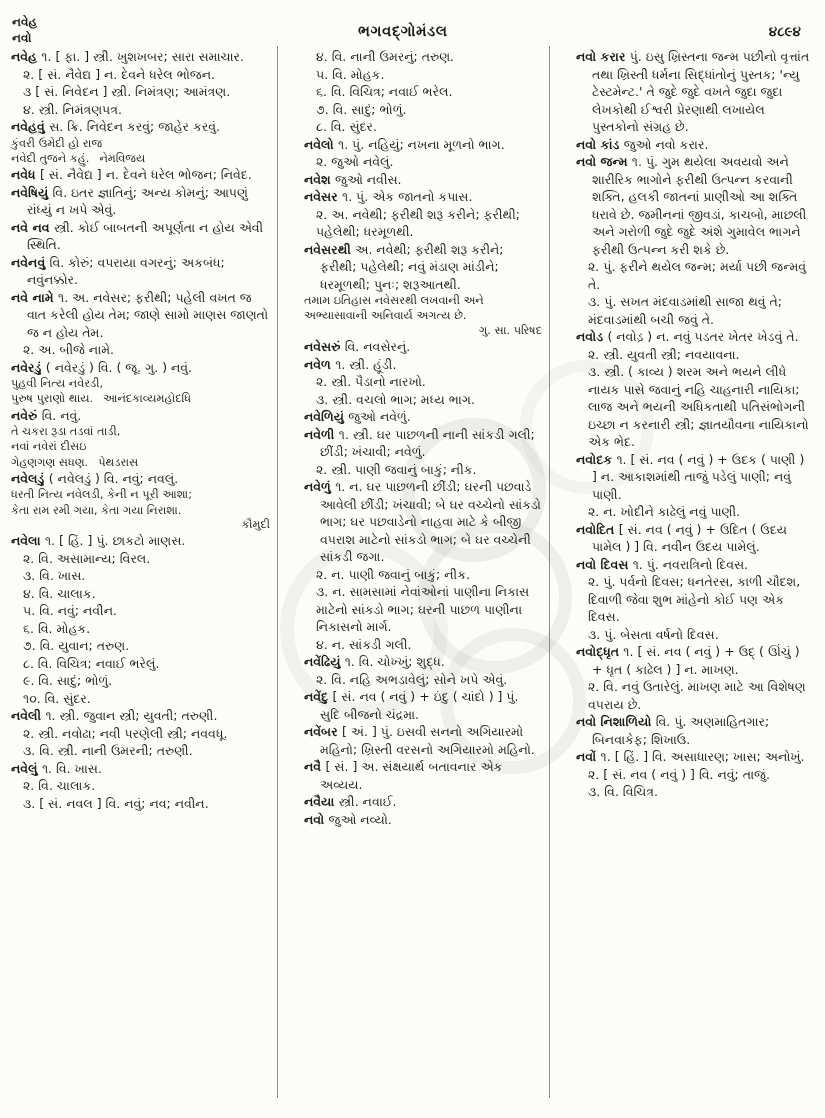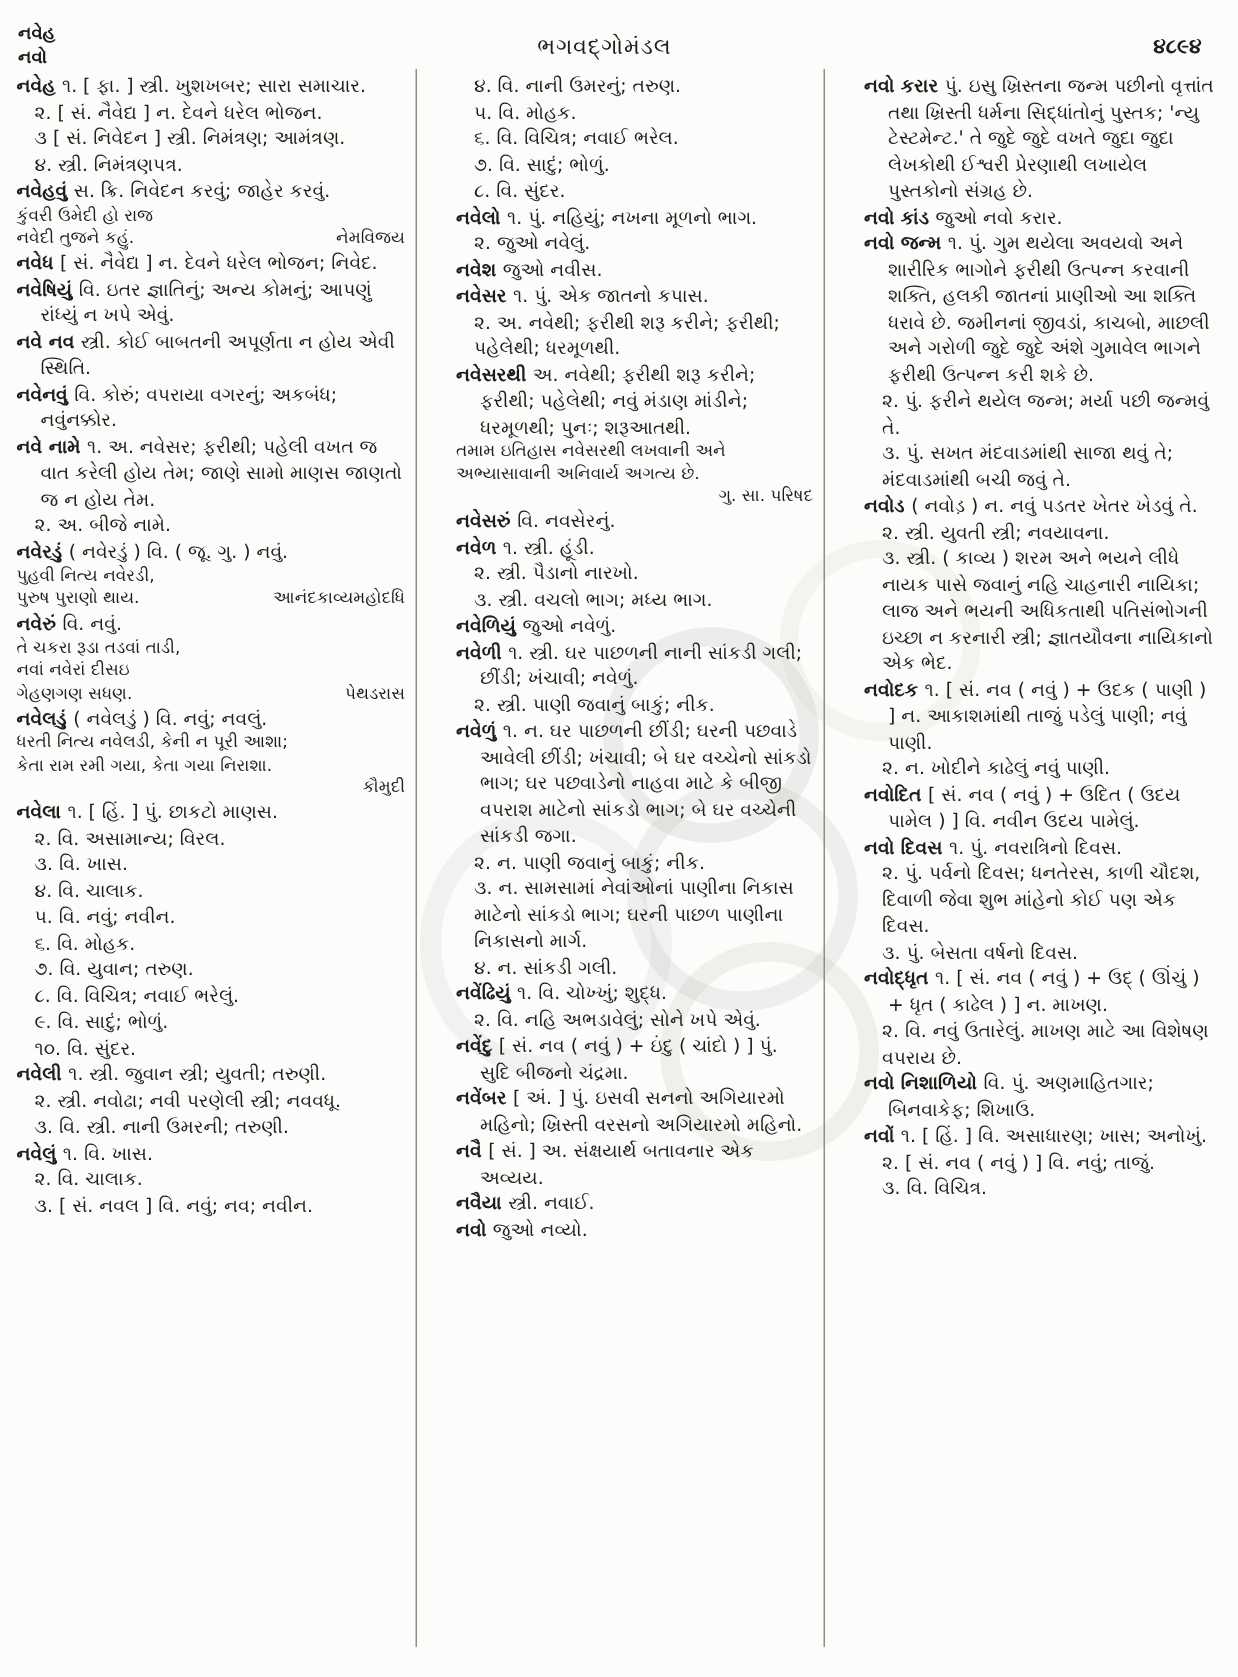--- a/index.html
+++ b/index.html
@@ -11,40 +11,40 @@
     position:relative;
     overflow:hidden;
   }
   .page{position:relative;width:825px;height:854px;z-index:1;}
   
   .header{
     display:flex;justify-content:space-between;align-items:flex-start;
     padding:14px 14px 2px 12px;height:44px;box-sizing:border-box;
   }
   .guide{font-weight:bold;font-size:12px;line-height:1.35;}
-  .title{font-weight:normal;font-size:15px;letter-spacing:.5px;margin-top:8px;}
+  .title{font-weight:bold;font-size:15px;letter-spacing:.5px;margin-top:8px;}
   .pageno{font-weight:bold;font-size:13.5px;margin-top:9px;padding-right:10px;}
   
   .columns{
     position:relative;z-index:1;
     display:grid;grid-template-columns:269px 272px 1fr;
     margin:2px 6px 0 8px;height:1052px;
   }
   .col{
     padding:2px 7px 0 3px;overflow:hidden;
     font-size:12.5px;line-height:1.40;
     text-align:left;
   }
   .col + .col{border-left:1px solid #8d8d8a;padding-left:26px;}
   .col p{margin:0;}
   .entry{margin:5px 0 2px;padding-left:16px;text-indent:-16px;}
   .entry b{font-weight:700;}
   .sense{margin:3px 0;padding-left:12px;}
   .quote{margin:2px 0 1px 30px;font-size:11.3px;line-height:1.35;}
-  .qattr{display:flex;justify-content:space-between;align-items:baseline;
+  .qattr{display:flex;align-items:baseline;
          margin:2px 0 1px 30px;font-size:11.3px;line-height:1.35;}
   .qattr .a{margin-left:10px;white-space:nowrap;}
   .attr{text-align:right;font-size:11.3px;margin:0 2px 2px 0;line-height:1.3;}
   
   .wm{position:absolute;border-radius:50%;z-index:0;pointer-events:none;}
   .wm1{left:402px;top:418px;width:118px;height:118px;border:13px solid rgba(175,175,170,.20);}
   .wm2{left:418px;top:520px;width:128px;height:128px;border:13px solid rgba(175,175,170,.18);}
   .wm3{left:440px;top:628px;width:120px;height:120px;border:13px solid rgba(175,175,170,.16);}
   .wm4{left:280px;top:540px;width:140px;height:150px;border:14px solid rgba(180,180,175,.14);}
   .wm5{left:520px;top:360px;width:110px;height:110px;border:12px solid rgba(180,180,175,.12);}

